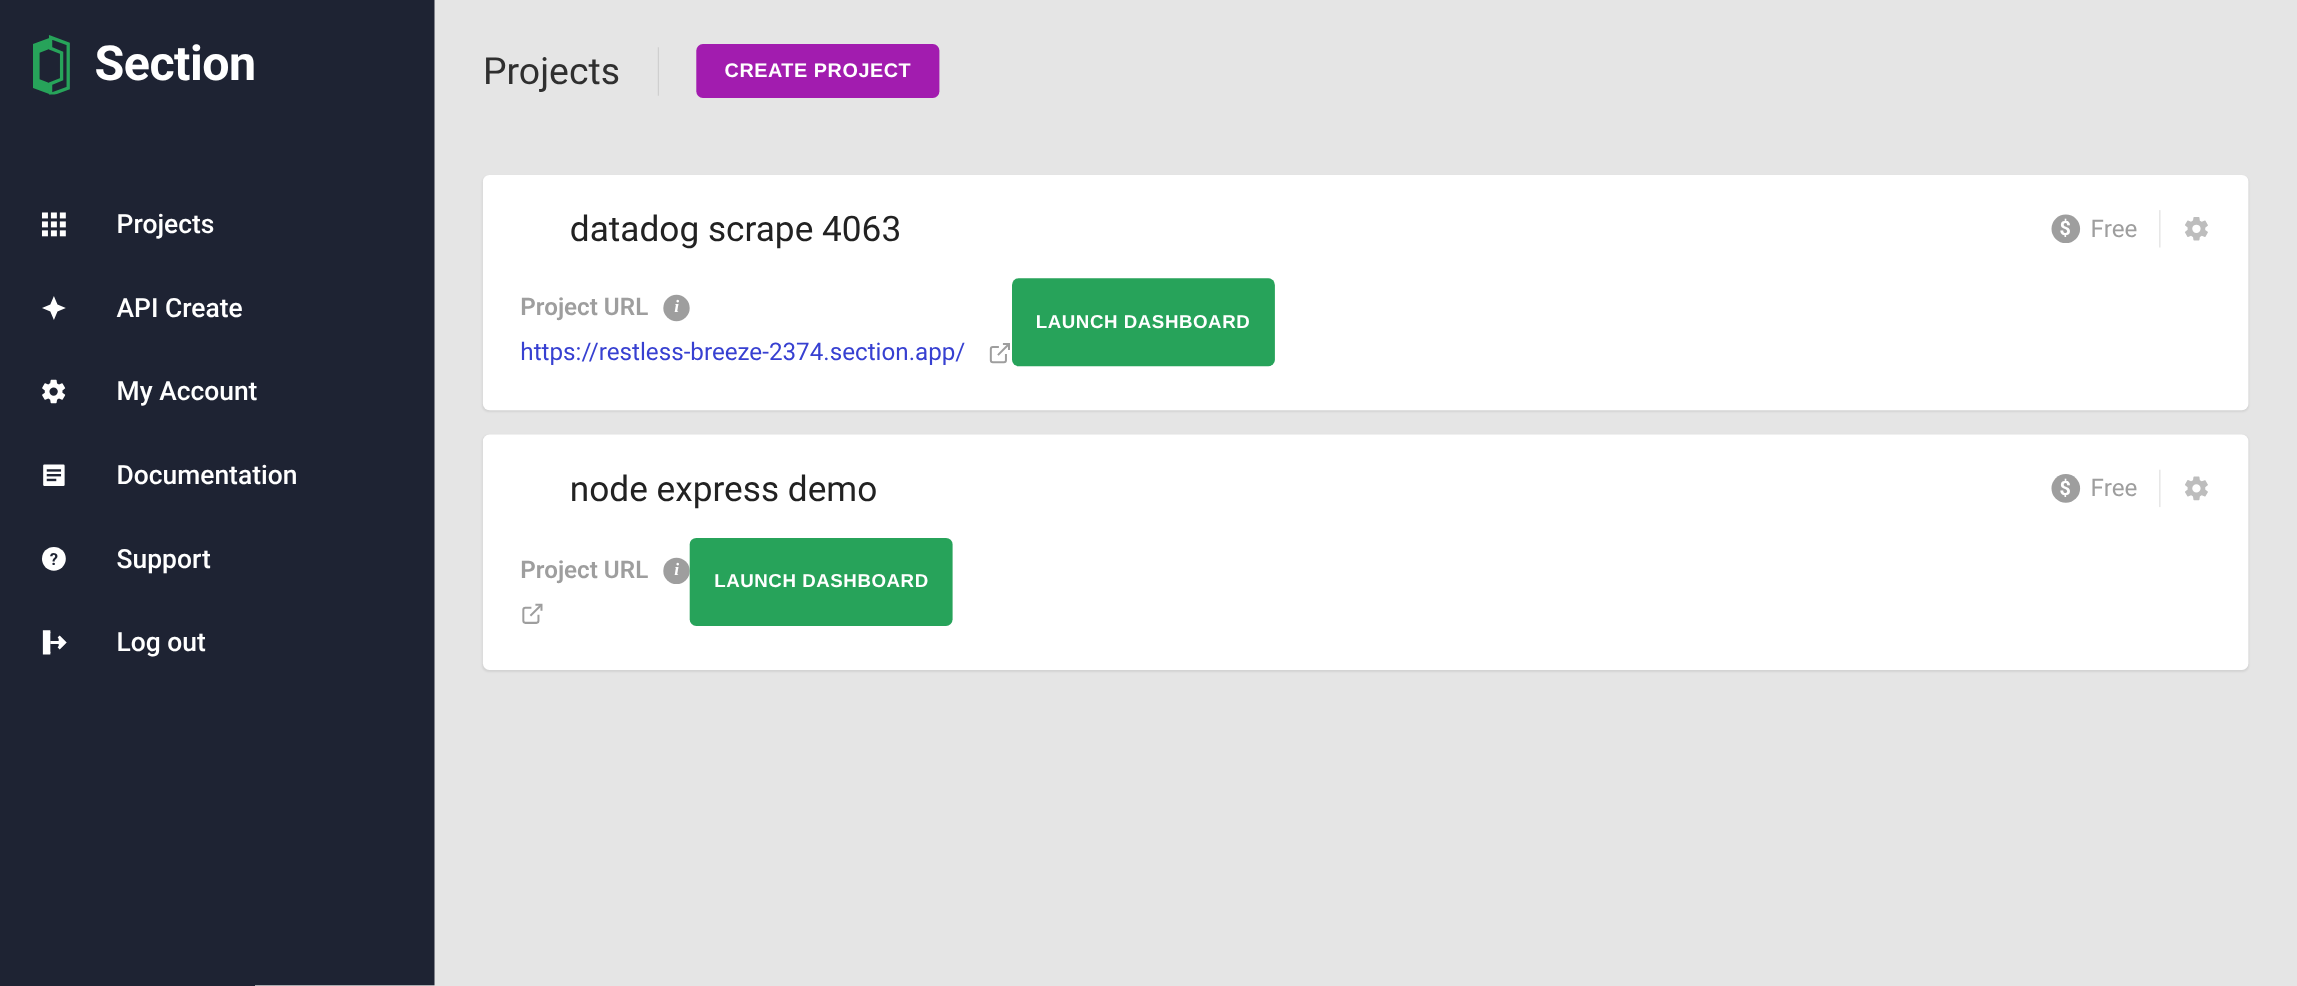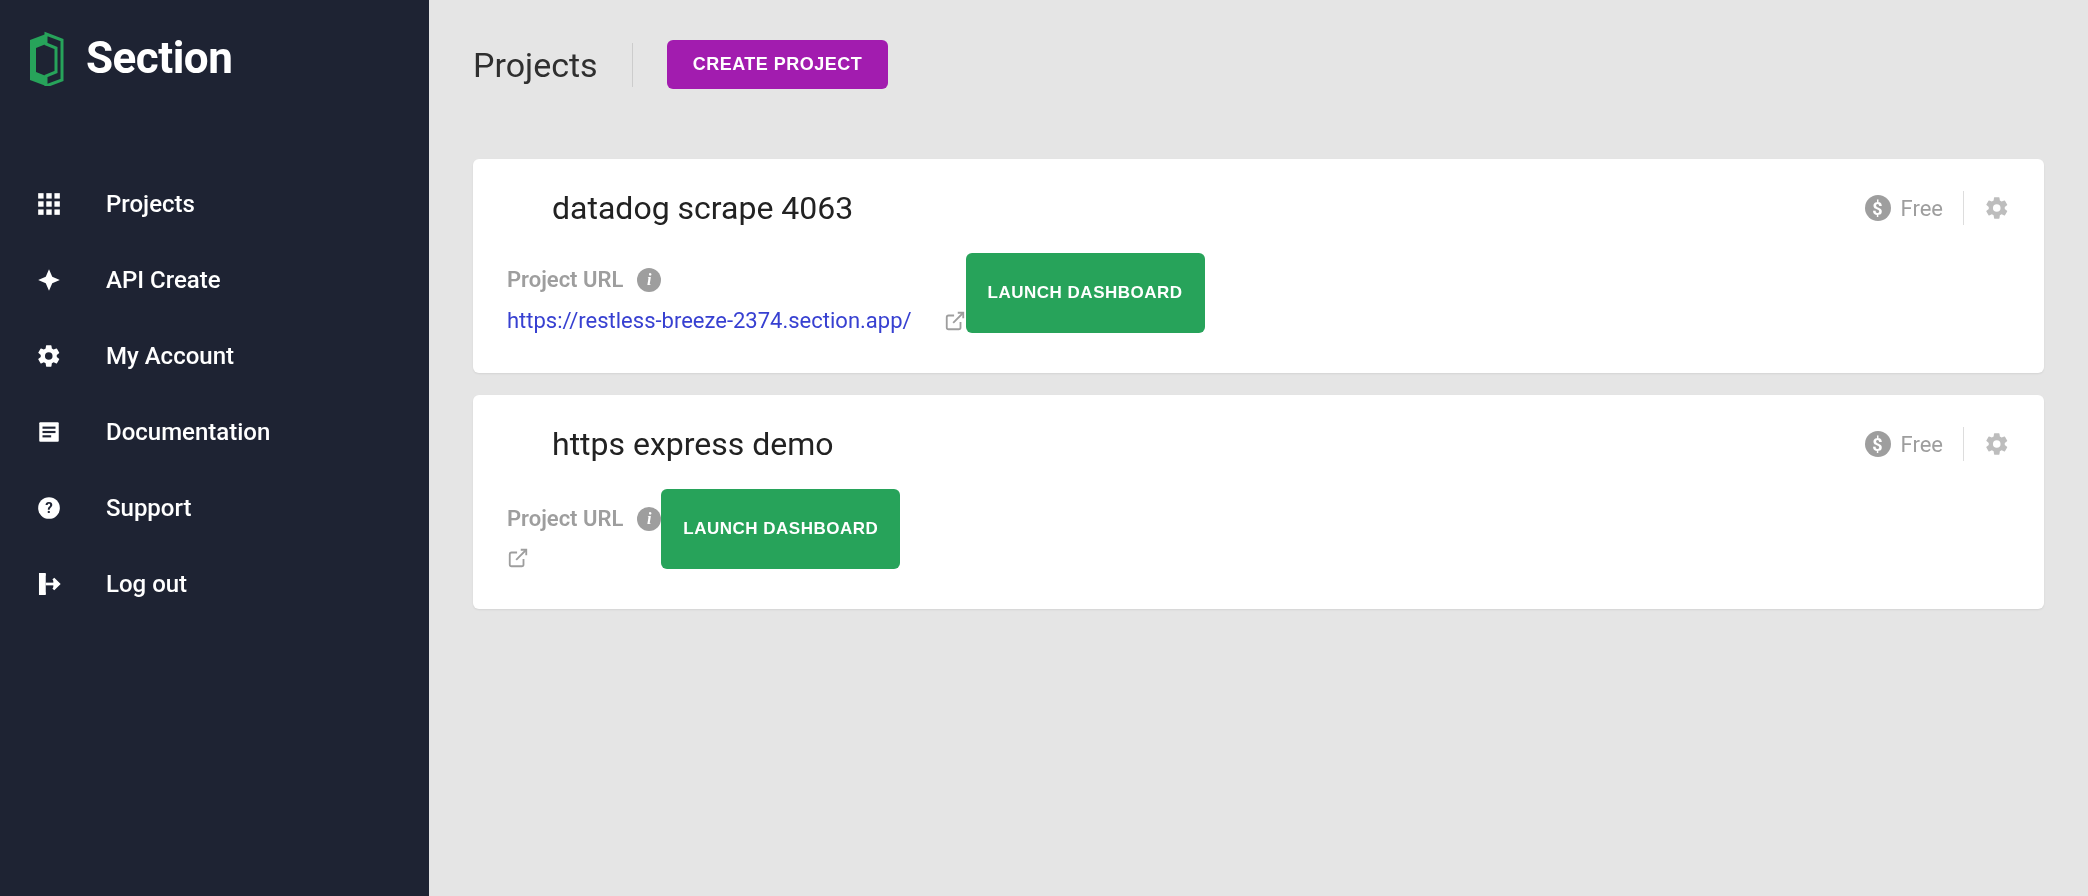--- a/index.html
+++ b/index.html
@@ -5,21 +5,21 @@
 * { box-sizing: border-box; margin: 0; padding: 0; }
 body {
   font-family: -apple-system, BlinkMacSystemFont, "Segoe UI", Roboto, "Helvetica Neue", Arial, sans-serif;
   background: #e5e5e5;
   width: 2088px;
   height: 896px;
   display: flex;
   overflow: hidden;
 }
 .sidebar {
-  width: 429px;
+  width: 395px;
   background: #1e2333;
   color: #fff;
   flex-shrink: 0;
   padding-top: 30px;
 }
 .brand {
   display: flex;
   align-items: center;
   gap: 18px;
   padding: 0 24px 40px 24px;
@@ -160,21 +160,21 @@
   margin-bottom: 16px;
 }
 .info-circle {
   width: 24px; height: 24px; border-radius: 50%;
   background: #9e9e9e; color: #fff;
   font-size: 16px; font-weight: 700; font-style: italic;
   display: flex; align-items: center; justify-content: center;
   font-family: Georgia, serif;
 }
 .url-row {
-  display: flex; align-items: center; gap: 32px;
+  display: flex; align-items: center; gap: 20px;
 }
 .url-link {
   color: #3740d1;
   font-size: 22px;
   text-decoration: none;
 }
 .ext-icon {
   width: 22px; height: 22px;
 }
 .ext-icon svg { width: 100%; height: 100%; fill: none; stroke: #9e9e9e; stroke-width: 2; }
@@ -297,21 +297,21 @@
               </svg>
           </span>
         </div>
       </div>
       <button class="btn btn-launch">Launch Dashboard</button>
     </div>
   </div>
 
   <div class="card">
     <div class="card-header">
-      <h2 class="card-title">https express demo</h2>
+      <h2 class="card-title">node express demo</h2>
       <div class="card-meta">
         <div class="badge-free">
           <span class="dollar-circle">$</span>
           <span>Free</span>
         </div>
         <div class="meta-div"></div>
         <span class="gear-btn">
           <svg viewBox="0 0 24 24">
               <path d="M19.14,12.94a7,7,0,0,0,.05-.94,7,7,0,0,0-.05-.94l2.11-1.65a.5.5,0,0,0,.12-.64l-2-3.46a.5.5,0,0,0-.61-.22l-2.49,1a7,7,0,0,0-1.62-.94l-.38-2.65A.5.5,0,0,0,13.77,2H9.77a.5.5,0,0,0-.49.42L8.9,5.07a7,7,0,0,0-1.62.94l-2.49-1a.5.5,0,0,0-.61.22l-2,3.46a.5.5,0,0,0,.12.64L4.41,11a7,7,0,0,0-.05.94,7,7,0,0,0,.05.94L2.3,14.53a.5.5,0,0,0-.12.64l2,3.46a.5.5,0,0,0,.61.22l2.49-1a7,7,0,0,0,1.62.94l.38,2.65a.5.5,0,0,0,.49.42h4a.5.5,0,0,0,.49-.42l.38-2.65a7,7,0,0,0,1.62-.94l2.49,1a.5.5,0,0,0,.61-.22l2-3.46a.5.5,0,0,0-.12-.64ZM11.77,15.5A3.5,3.5,0,1,1,15.27,12,3.5,3.5,0,0,1,11.77,15.5Z"></path>
             </svg>

